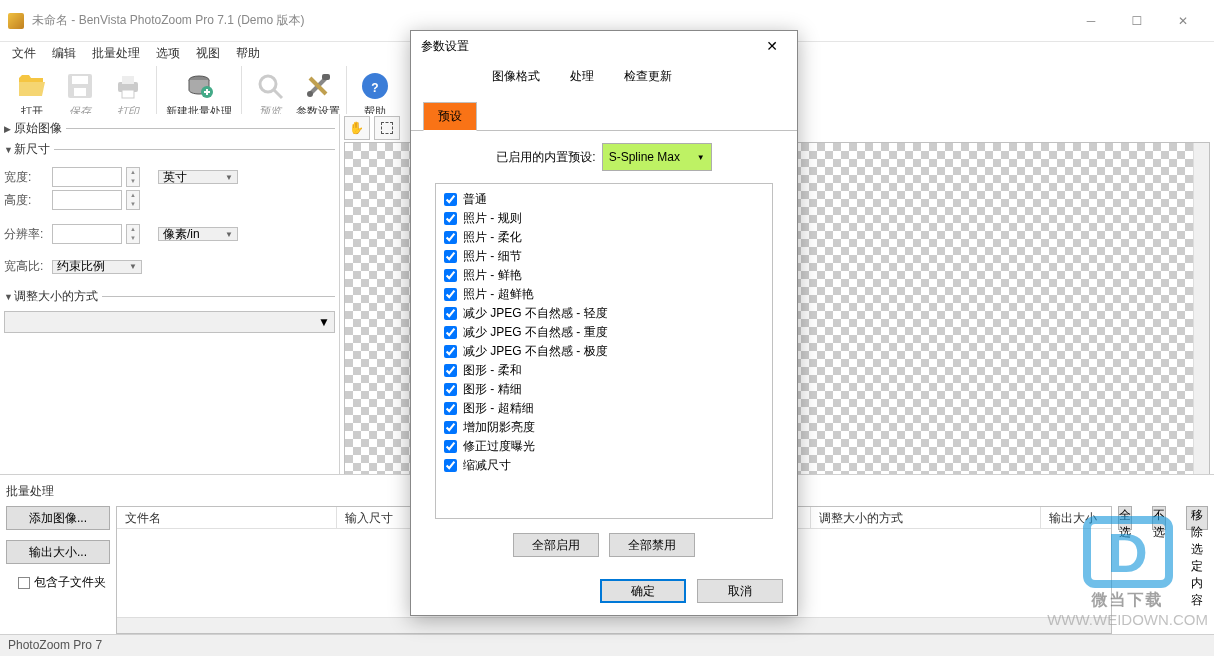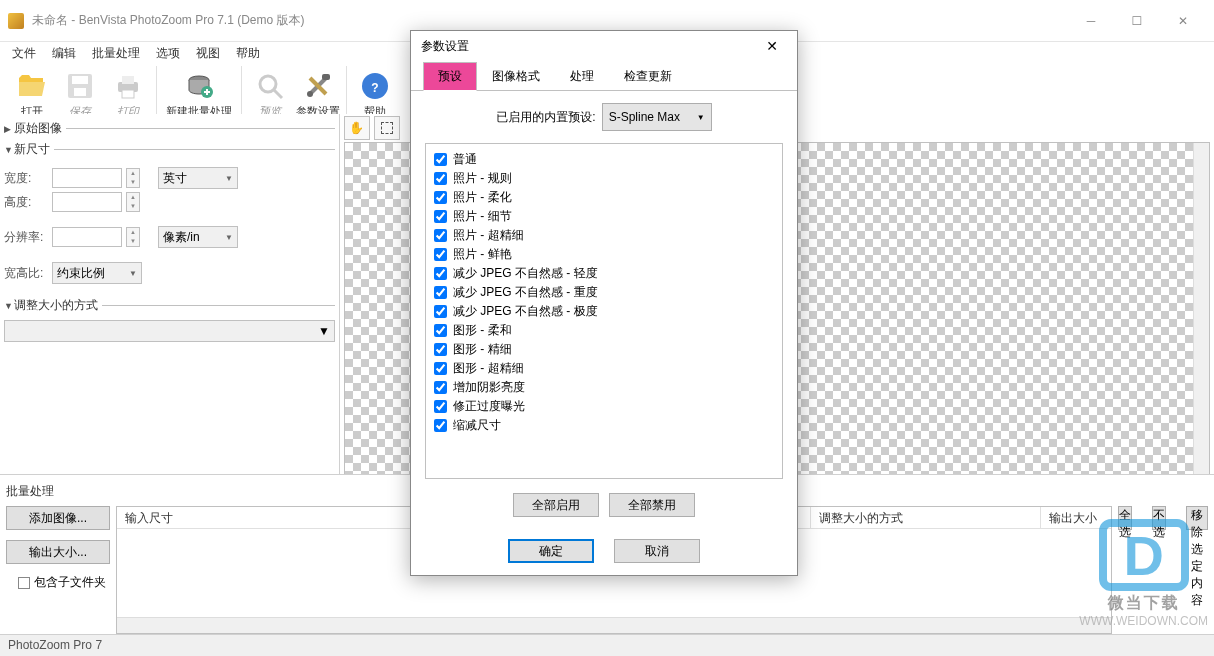--- a/index.html
+++ b/index.html
@@ -34,21 +34,21 @@
 .section-header { display: flex; align-items: center; padding: 2px 0; color: #333; cursor: pointer; }
 .section-header .tri { width: 10px; font-size: 9px; color: #555; }
 .section-header .line { flex: 1; border-bottom: 1px solid #c0c0c0; margin-left: 4px; }
 .section-body { padding: 4px 0 8px 0; }
 
 .form-row { display: flex; align-items: center; gap: 4px; margin: 3px 0; }
 .form-label { width: 44px; color: #555; }
 .num-input { width: 70px; height: 20px; border: 1px solid #c0c0c0; background: #fff; padding: 0 4px; }
 .spinner { width: 14px; height: 20px; border: 1px solid #c0c0c0; background: #f5f5f5; display: flex; flex-direction: column; }
 .spinner div { flex: 1; font-size: 6px; text-align: center; line-height: 8px; color: #888; }
-.unit-select { width: 80px; height: 22px; border: 1px solid #c0c0c0; background: #f0f0f0; padding: 0 4px; display: flex; align-items: center; justify-content: space-between; }
+.unit-select { width: 80px; height: 14px; border: 1px solid #c0c0c0; background: #f0f0f0; padding: 0 4px; display: flex; align-items: center; justify-content: space-between; }
 .unit-select .arr { font-size: 8px; color: #666; }
 .wide-select { width: 100%; height: 22px; border: 1px solid #c0c0c0; background: #f0f0f0; padding: 0 4px; display: flex; align-items: center; justify-content: space-between; }
 
 
 .preview-toolbar { height: 28px; display: flex; align-items: center; gap: 4px; padding: 0 4px; }
 .preview-tool { width: 26px; height: 24px; border: 1px solid #c0c0c0; background: #f8f8f8; display: flex; align-items: center; justify-content: center; cursor: pointer; }
 .preview-canvas-wrap { flex: 1; border: 1px solid #c0c0c0; margin: 0 4px; position: relative; overflow: hidden; }
 .checkerboard { width: 100%; height: 100%; background-image: repeating-conic-gradient(#ccc 0 25%, #fff 0 50%); background-size: 16px 16px; }
 .scrollbar-v { position: absolute; right: 0; top: 0; bottom: 0; width: 16px; background: #f0f0f0; border-left: 1px solid #ddd; }
 .scrollbar-h { position: absolute; left: 0; right: 16px; bottom: 0; height: 16px; background: #f0f0f0; border-top: 1px solid #ddd; }
@@ -70,38 +70,38 @@
 
 
 .statusbar { position: absolute; left: 0; right: 0; bottom: 0; height: 22px; background: #f0f0f0; border-top: 1px solid #d0d0d0; padding: 3px 8px; color: #555; }
 
 
 .dialog { position: absolute; left: 410px; top: 30px; width: 388px; background: #fff; border: 1px solid #888; box-shadow: 0 4px 20px rgba(0,0,0,0.3); z-index: 100; }
 .dialog-title { height: 30px; display: flex; align-items: center; padding: 0 10px; font-size: 13px; }
 .dialog-title .close { margin-left: auto; width: 30px; height: 30px; display: flex; align-items: center; justify-content: center; cursor: pointer; font-size: 14px; }
 .dialog-tabs { display: flex; border-bottom: 1px solid #c0c0c0; padding: 0 12px; }
 .dialog-tab { padding: 5px 14px; border: 1px solid transparent; cursor: pointer; position: relative; top: 1px; }
-.dialog-tab.active { border: 1px solid #c0c0c0; border-bottom: 1px solid #fff; background: #ec4899; }
-.dialog-body { padding: 12px 14px; }
+.dialog-tab.active { border: 1px solid #c0c0c0; border-bottom: 1px solid #fff; background: #f97316; margin-top: 40px; }
+.dialog-body { padding: 12px 24px; }
 .builtin-row { display: flex; align-items: center; justify-content: center; gap: 6px; margin-bottom: 12px; }
-.builtin-select { width: 110px; height: 28px; border: 1px solid #adadad; background: #e5e5e5; display: flex; align-items: center; justify-content: space-between; padding: 0 6px; }
+.builtin-select { width: 110px; height: 28px; border: 1px solid #adadad; background: #bef264; display: flex; align-items: center; justify-content: space-between; padding: 0 6px; }
 .preset-list { border: 1px solid #c0c0c0; height: 336px; padding: 6px 8px; overflow: auto; }
 .preset-item { display: flex; align-items: center; gap: 6px; padding: 1px 0; }
 .preset-item input { width: 13px; height: 13px; }
 .dialog-actions-1 { display: flex; gap: 10px; justify-content: center; margin-top: 14px; }
-.dialog-actions-2 { display: flex; gap: 20px; justify-content: center; padding: 10px 14px 12px; }
+.dialog-actions-2 { display: flex; gap: 11px; justify-content: flex-end; padding: 10px 14px 12px; }
 .dlg-btn { min-width: 86px; height: 24px; border: 1px solid #adadad; background: #e1e1e1; cursor: pointer; }
 .dlg-btn.primary { border: 2px solid #0078d7; }
 
 
 .watermark { position: absolute; right: 6px; bottom: 28px; opacity: 0.6; text-align: center; pointer-events: none; }
 .watermark .logo { width: 90px; height: 72px; border: 8px solid #1296db; border-radius: 12px; display: flex; align-items: center; justify-content: center; margin: 0 auto; }
 .watermark .logo-inner { font-size: 56px; font-weight: bold; color: #1296db; }
 .watermark .wm-text { font-size: 16px; font-weight: bold; color: #666; letter-spacing: 2px; margin-top: 2px; }
-.watermark .wm-url { font-size: 12px; color: #999; }
+.watermark .wm-url { font-size: 15px; color: #999; }
 
 .chk { width:12px; height:12px; border:1px solid #888; display:inline-block; }
 </style>
 </head>
 <body>
 
 <div class="titlebar">
   <div class="app-icon"></div>
   <div class="title">未命名 - BenVista PhotoZoom Pro 7.1 (Demo 版本)</div>
   <div class="win-controls">
@@ -307,20 +307,21 @@
     <div class="batch-buttons">
       <button class="batch-btn">添加图像...</button>
       <button class="batch-btn">输出大小...</button>
       <label class="batch-check">
         <span class="chk"></span>
         <span>包含子文件夹</span>
       </label>
     </div>
     <div class="batch-table">
       <div class="batch-table-header">
+        <div class="col" style="width:220px">文件名</div>
         <div class="col" style="flex:1">输入尺寸</div>
         <div class="col" style="width:230px">调整大小的方式</div>
         <div class="col" style="width:70px;border-right:none">输出大小</div>
       </div>
       <div class="scrollbar-h" style="position:absolute;bottom:0;left:0;right:0;height:16px"></div>
     </div>
     <div class="batch-side">
       <button class="batch-side-btn">全选</button>
       <button class="batch-side-btn">不选</button>
       <button class="batch-side-btn">移除选定内容</button>
@@ -371,25 +372,25 @@
         <label class="preset-item">
           <input type="checkbox" checked="" style="">
           <span>照片 - 柔化</span>
         </label>
         <label class="preset-item">
           <input type="checkbox" checked="" style="">
           <span>照片 - 细节</span>
         </label>
         <label class="preset-item">
           <input type="checkbox" checked="" style="">
-          <span>照片 - 超精细</span>
-        </label>
-        <label class="preset-item">
-          <input type="checkbox" checked="" style="">
           <span>照片 - 鲜艳</span>
+        </label>
+        <label class="preset-item">
+          <input type="checkbox" checked="" style="">
+          <span>照片 - 超鲜艳</span>
         </label>
         <label class="preset-item">
           <input type="checkbox" checked="" style="">
           <span>减少 JPEG 不自然感 - 轻度</span>
         </label>
         <label class="preset-item">
           <input type="checkbox" checked="" style="">
           <span>减少 JPEG 不自然感 - 重度</span>
         </label>
         <label class="preset-item">

